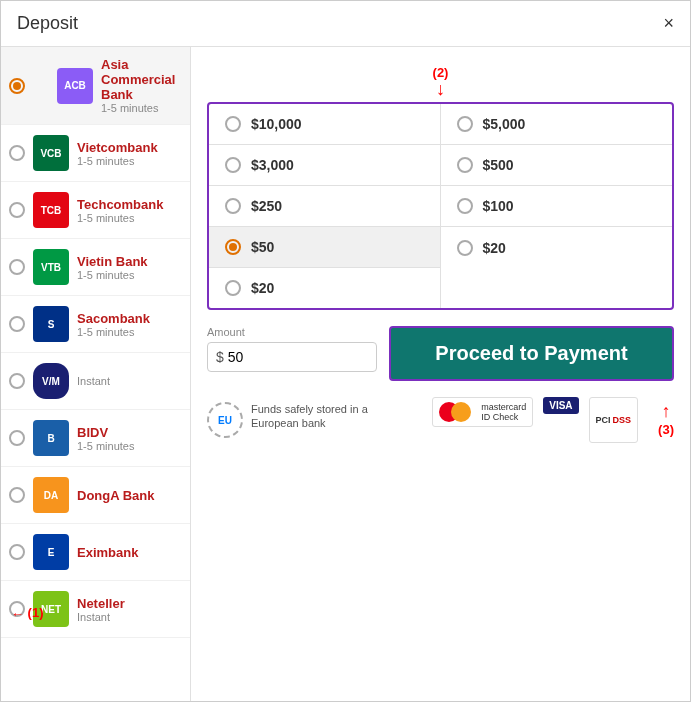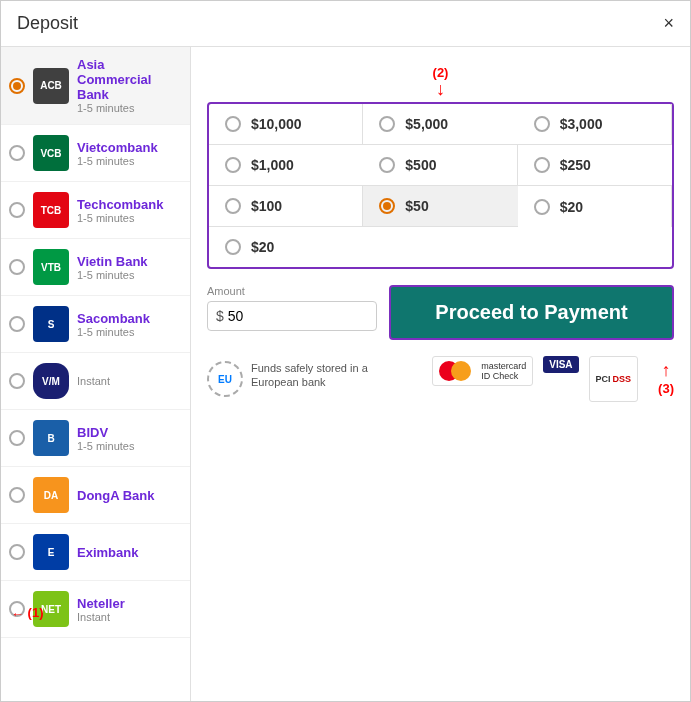--- a/index.html
+++ b/index.html
@@ -91,40 +91,40 @@
       display: flex;
       align-items: center;
       justify-content: center;
       font-size: 10px;
       font-weight: bold;
       color: #fff;
     }
     .bank-info .bank-name {
       font-size: 13px;
       font-weight: 600;
-      color: #6d28d9;
+      color: #b91c1c;
     }
     .bank-info .bank-time {
       font-size: 11px;
       color: #888;
     }
 
     
     .right-panel {
       flex: 1;
       padding: 16px;
       display: flex;
       flex-direction: column;
       position: relative;
     }
     .amounts-grid {
       border: 2px solid #7b2fbe;
       border-radius: 4px;
       display: grid;
-      grid-template-columns: 1fr 1fr 1fr;
+      grid-template-columns: 1fr 1fr;
       margin-bottom: 16px;
     }
     .amount-cell {
       display: flex;
       align-items: center;
       padding: 12px 16px;
       border-bottom: 1px solid #e0e0e0;
       cursor: pointer;
     }
     .amount-cell:nth-child(odd) {
@@ -293,21 +293,21 @@
     .pci-dss {
       color: #cc0000;
     }
     .arrow-down {
       display: flex;
       flex-direction: column;
       align-items: center;
     }
 
     
-    .logo-acb { background: #404040; }
+    .logo-acb { background: #8b5cf6; margin-left: 24px; }
     .logo-vcb { background: #006f3c; }
     .logo-tcb { background: #e30613; }
     .logo-vietin { background: #009944; }
     .logo-sacom { background: #003087; }
     .logo-visa-mc { background: #1a1f71; border-radius: 13px; }
     .logo-bidv { background: #1a5fa8; }
     .logo-donga { background: #f7941d; }
     .logo-exim { background: #003da5; }
     .logo-neteller { background: #7dc317; }
   </style>
@@ -419,24 +419,20 @@
       <div class="amount-radio"></div>
       <span class="amount-label">$10,000</span>
     </div>
           <div class="amount-cell">
       <div class="amount-radio"></div>
       <span class="amount-label">$5,000</span>
     </div>
           <div class="amount-cell">
       <div class="amount-radio"></div>
       <span class="amount-label">$3,000</span>
-    </div>
-          <div class="amount-cell">
-      <div class="amount-radio"></div>
-      <span class="amount-label">$1,000</span>
     </div>
           <div class="amount-cell">
       <div class="amount-radio"></div>
       <span class="amount-label">$500</span>
     </div>
           <div class="amount-cell">
       <div class="amount-radio"></div>
       <span class="amount-label">$250</span>
     </div>
           <div class="amount-cell">

